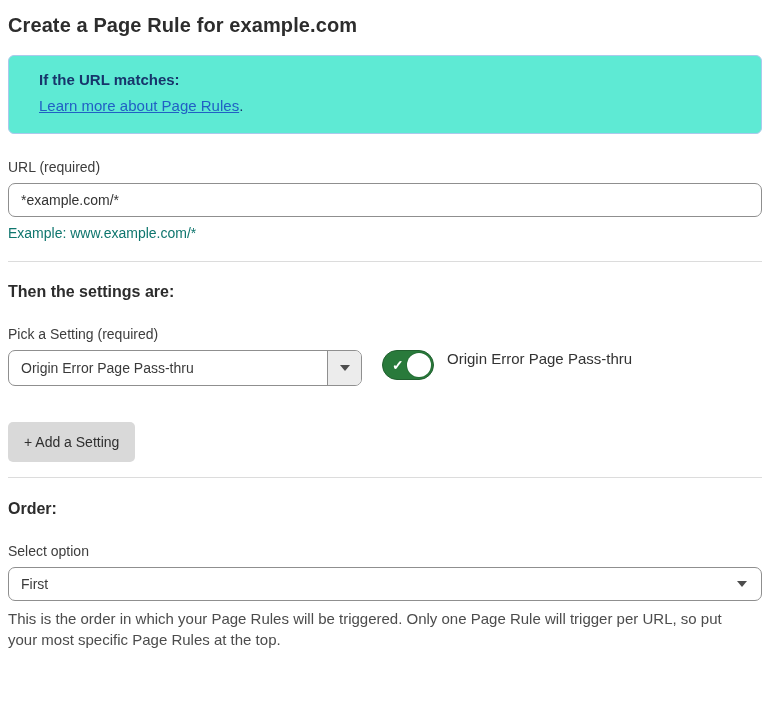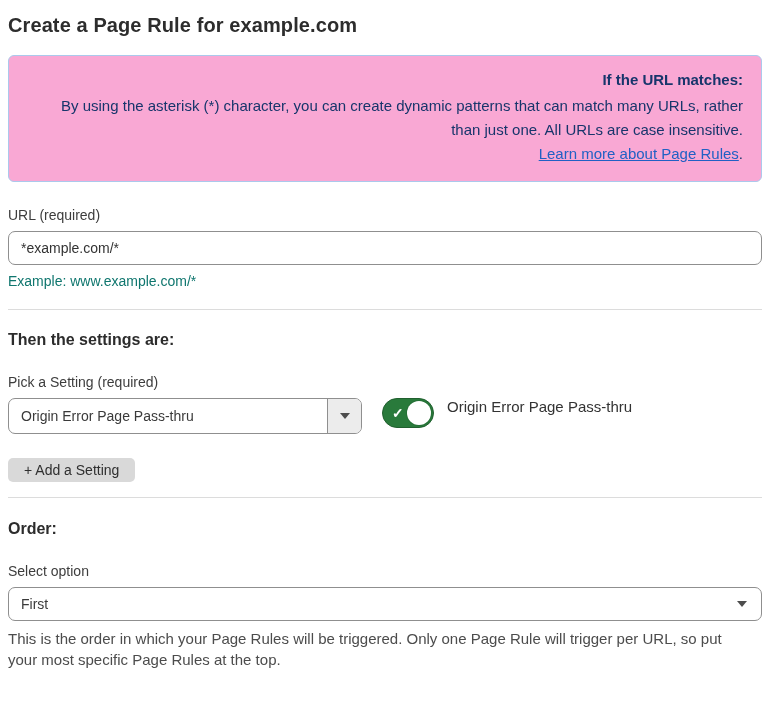--- a/index.html
+++ b/index.html
@@ -13,28 +13,27 @@
     overflow: hidden;
   }
   .page-title {
     font-size: 20px;
     font-weight: bold;
     color: #2d2d2d;
     margin: 6px 0 18px 0;
     letter-spacing: 0.1px;
   }
   .info-box {
-    background: #f9a8d4;
+    background: #5eead4;
     border: 1px solid #abc9ec;
     border-radius: 6px;
     padding: 12px 18px 15px 30px;
     color: #17356b;
     font-size: 15px;
     line-height: 24px;
-    text-align: right;
   }
   .info-box .info-heading {
     font-weight: bold;
     font-size: 15px;
     margin-bottom: 2px;
   }
   .info-box a.info-link {
     color: #2160c4;
     text-decoration: underline;
     cursor: pointer;
@@ -153,23 +152,23 @@
     display: inline-block;
     font-family: "Liberation Sans", sans-serif;
     font-size: 15px;
     border: none;
     border-radius: 5px;
     cursor: pointer;
     color: #2f2f2f;
     background: #d9d9d9;
   }
   .btn-add {
-    margin-top: 24px;
-    font-size: 14px;
-    padding: 4px 16px;
+    margin-top: 36px;
+    font-size: 14px;
+    padding: 12px 16px;
   }
   .divider-2 { margin-top: 15px; }
   .order-heading { margin-top: 22px; }
   .select-box {
     position: relative;
     width: 100%;
     height: 34px;
     border: 1px solid #8f8f8f;
     border-radius: 7px;
     background: #ffffff;
@@ -196,21 +195,20 @@
 </style>
 </head>
 <body>
 
 
 
 <h1 class="page-title">Create a Page Rule for example.com</h1>
 
 <div class="info-box">
   <div class="info-heading">If the URL matches:</div>
-  <div class="info-body">By using the asterisk (*) character, you can create dynamic patterns that can match many URLs, rather than just one. All URLs are case insensitive.</div>
   <div class="info-link-line"><a class="info-link">Learn more about Page Rules</a><span class="info-suffix">.</span></div>
 </div>
 
 <div class="field-label">URL (required)</div>
 <input class="text-input" type="text" value="*example.com/*" style="">
 <div class="field-hint">Example: www.example.com/*</div>
 
 <hr class="divider divider-1">
 
 <h2 class="section-heading">Then the settings are:</h2>

